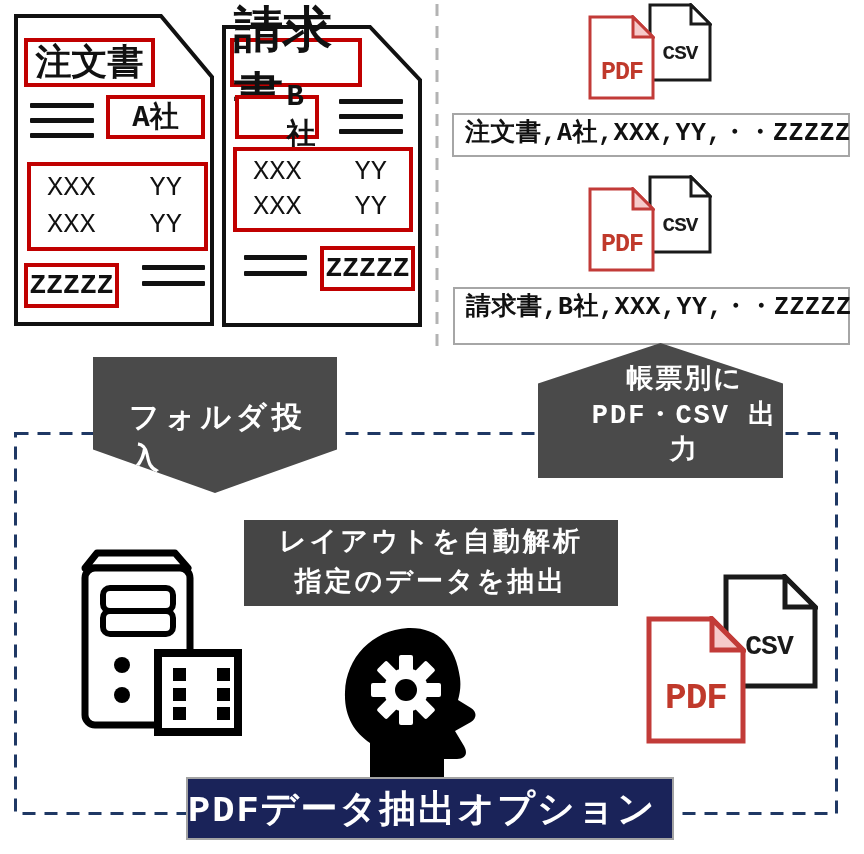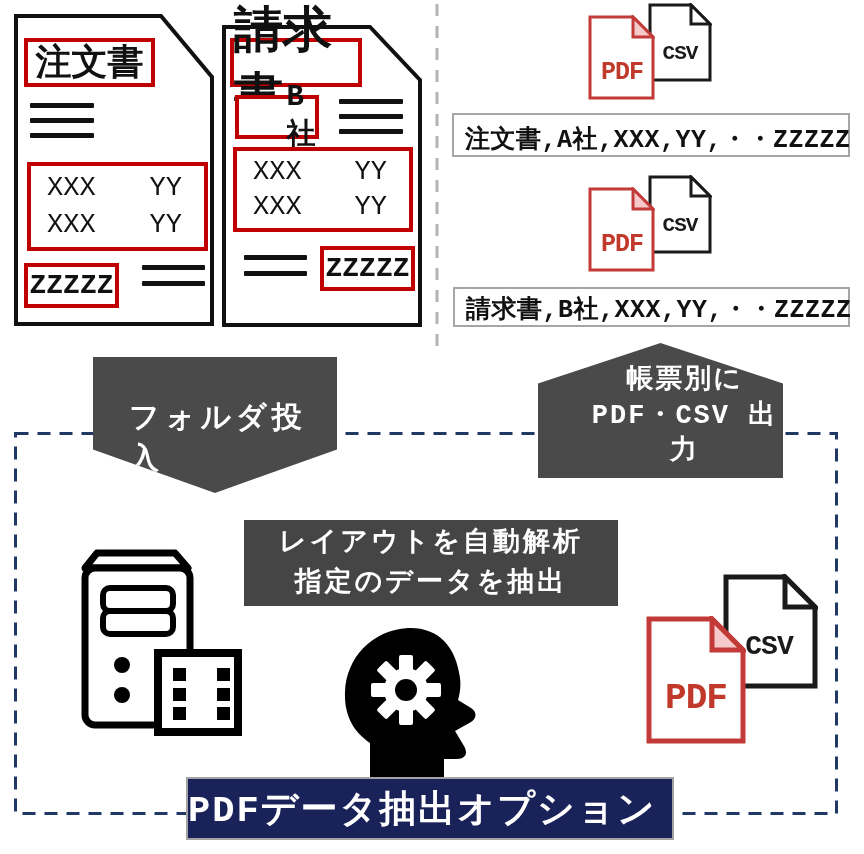--- a/index.html
+++ b/index.html
@@ -14,21 +14,21 @@
   .redbox{position:absolute;border:4px solid #c00000;background:#fff;display:flex;
           align-items:center;justify-content:center;font-weight:600;color:#111;box-sizing:border-box;}
   .bars{position:absolute;display:flex;flex-direction:column;justify-content:space-between;}
   .bar{height:5px;background:#111;border-radius:1px;}
   .grid-rows{flex-direction:column;justify-content:space-evenly;align-items:stretch;
              padding:0 22px 0 16px;font-size:27px;font-weight:500;}
   .grid-row{display:flex;justify-content:space-between;}
 
   
   .csv-line{position:absolute;border:2px solid #a6a6a6;background:#fff;display:flex;
-            align-items:flex-end;padding-left:11px;font-size:25px;font-weight:600;
+            align-items:flex-start;padding-left:11px;font-size:25px;font-weight:600;
             letter-spacing:0.5px;box-sizing:border-box;white-space:nowrap;}
 
   
   .arrow{position:absolute;background:#4a4a4a;color:#fff;font-weight:bold;box-sizing:border-box;}
   .arrow-down{clip-path:polygon(0 0,100% 0,100% 68%,50% 100%,0 68%);
               display:flex;justify-content:center;padding-top:40px;font-size:30px;letter-spacing:5px;padding-left:36px;}
   .arrow-up{clip-path:polygon(50% 0,100% 30%,100% 100%,0 100%,0 30%);
             display:flex;flex-direction:column;align-items:center;justify-content:flex-end;
             padding-bottom:8px;font-size:27px;line-height:1.32;letter-spacing:2px;text-align:center;padding-left:48px;}
 
@@ -51,20 +51,23 @@
       <polygon points="2,2 147,2 198,63 198,310 2,310" fill="#fff" stroke="#111" stroke-width="4" stroke-linejoin="miter"></polygon>
     </svg>
     <div class="redbox" style="left:10px;top:24px;width:131px;height:49px;font-size:36px;">
       <span>注文書</span>
     </div>
     <div class="bars" style="left:16px;top:89px;width:64px;height:35px;">
       <div class="bar"></div>
       <div class="bar"></div>
       <div class="bar"></div>
     </div>
+    <div class="redbox" style="left:92px;top:81px;width:99px;height:44px;font-size:29px;">
+      <span>A社</span>
+    </div>
     <div class="redbox grid-rows" style="left:13px;top:148px;width:181px;height:89px;">
       <div class="grid-row">
         <span>XXX</span>
         <span>YY</span>
       </div>
       <div class="grid-row">
         <span>XXX</span>
         <span>YY</span>
       </div>
     </div>
@@ -138,21 +141,21 @@
       <polygon points="43,2 62,21 43,21" fill="#fff" stroke="#1a1a1a" stroke-width="3"></polygon>
       <text x="32" y="56" text-anchor="middle" font-size="21" font-weight="bold" letter-spacing="-1" fill="#1a1a1a">CSV</text>
     </svg>
     <svg class="abs" style="left:0;top:12px;" width="67" height="85" viewBox="0 0 67 85">
       <polygon points="2,2 45,2 65,22 65,83 2,83" fill="#fff" stroke="#c23b38" stroke-width="3"></polygon>
       <polygon points="45,2 65,22 45,22" fill="#f6caca" stroke="#c23b38" stroke-width="3"></polygon>
       <text x="34" y="64" text-anchor="middle" font-size="25" font-weight="bold" letter-spacing="-1" fill="#c0392b">PDF</text>
     </svg>
   </div>
 
-  <div class="csv-line" style="left:453px;top:287px;width:397px;height:40px;">
+  <div class="csv-line" style="left:453px;top:287px;width:397px;height:58px;">
     <span>請求書,B社,XXX,YY,・・ZZZZZ</span>
   </div>
 
   <svg class="abs" style="left:14px;top:432px;" width="824" height="383">
     <rect x="1.5" y="1.5" width="821" height="380" fill="none" stroke="#1f3864" stroke-width="3" stroke-dasharray="13 9"></rect>
   </svg>
 
   <div class="arrow arrow-down" style="left:93px;top:357px;width:244px;height:136px;">
     <span>フォルダ投入</span>
   </div>

